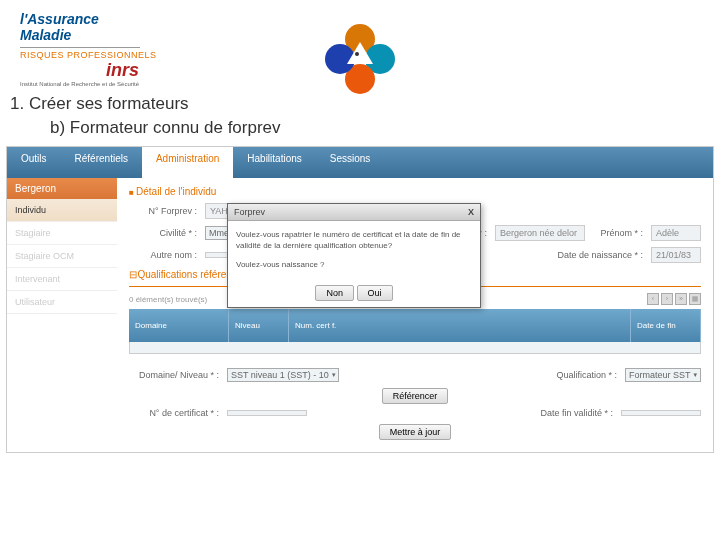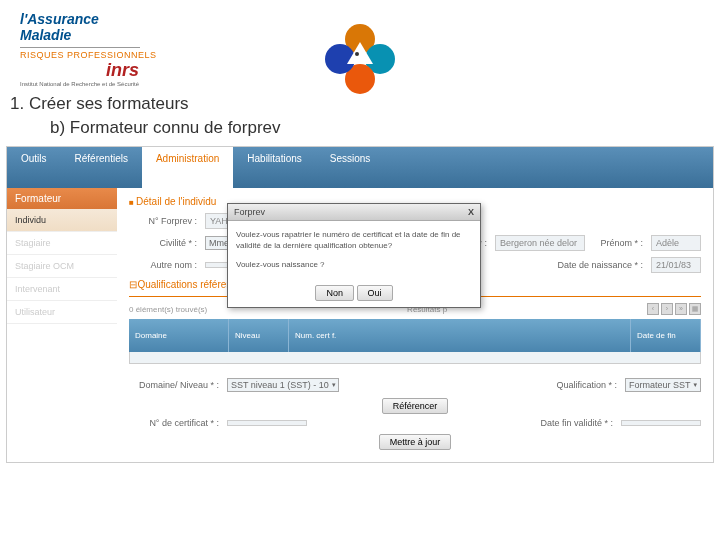--- a/index.html
+++ b/index.html
@@ -24,21 +24,21 @@
   .logo-right { text-align: right; }
   .inrs { color: #b22222; font-weight: bold; font-size: 18px; font-style: italic; }
   .inrs-sub { color: #666; font-size: 6px; }
   
   .title-block { padding: 4px 10px 8px 10px; }
   .t1 { font-size: 17px; font-weight: 500; color: #333; }
   .t2 { font-size: 17px; font-weight: 500; color: #333; margin-left: 40px; margin-top: 4px; }
   .t3 { font-size: 17px; font-weight: 500; color: #333; margin-left: 72px; margin-top: 4px; }
   
   .app { border: 1px solid #ccc; margin: 0 6px; position: relative; }
-  .menubar { background: linear-gradient(#5a8fb8, #3a6f98); display: flex; height: 41px; }
+  .menubar { background: linear-gradient(#5a8fb8, #3a6f98); display: flex; height: 31px; }
   .menu-item { color: #fff; font-size: 10px; padding: 6px 14px; cursor: pointer; }
   .menu-item.active { background: #fff; color: #e67300; }
   
   .app-body { display: flex; background: #f5f5f5; }
   .sidebar { width: 110px; background: #fff; }
   .side-search { background: linear-gradient(#e88a4a, #d97636); color: #fff; font-size: 10px; padding: 5px 8px; }
   .side-item { font-size: 9px; padding: 6px 8px; color: #ccc; border-bottom: 1px solid #eee; }
   .side-item.active { background: linear-gradient(#f5e8d8, #f0ddc5); color: #333; }
   
   .main { flex: 1; background: #fff; padding: 8px 12px; font-size: 9px; color: #666; }
@@ -105,21 +105,21 @@
 <div class="app">
   <div class="menubar">
     <div class="menu-item">Outils</div>
     <div class="menu-item">Référentiels</div>
     <div class="menu-item active">Administration</div>
     <div class="menu-item">Habilitations</div>
     <div class="menu-item">Sessions</div>
   </div>
   <div class="app-body">
     <div class="sidebar">
-      <div class="side-search">Formateur</div>
+      <div class="side-search">Bergeron</div>
       <div class="side-item active">Individu</div>
       <div class="side-item">Stagiaire</div>
       <div class="side-item">Stagiaire OCM</div>
       <div class="side-item">Intervenant</div>
       <div class="side-item">Utilisateur</div>
     </div>
     <div class="main">
       <div class="section-title">Détail de l'individu</div>
       <div class="form-row">
         <span class="form-label">N° Forprev :</span>

